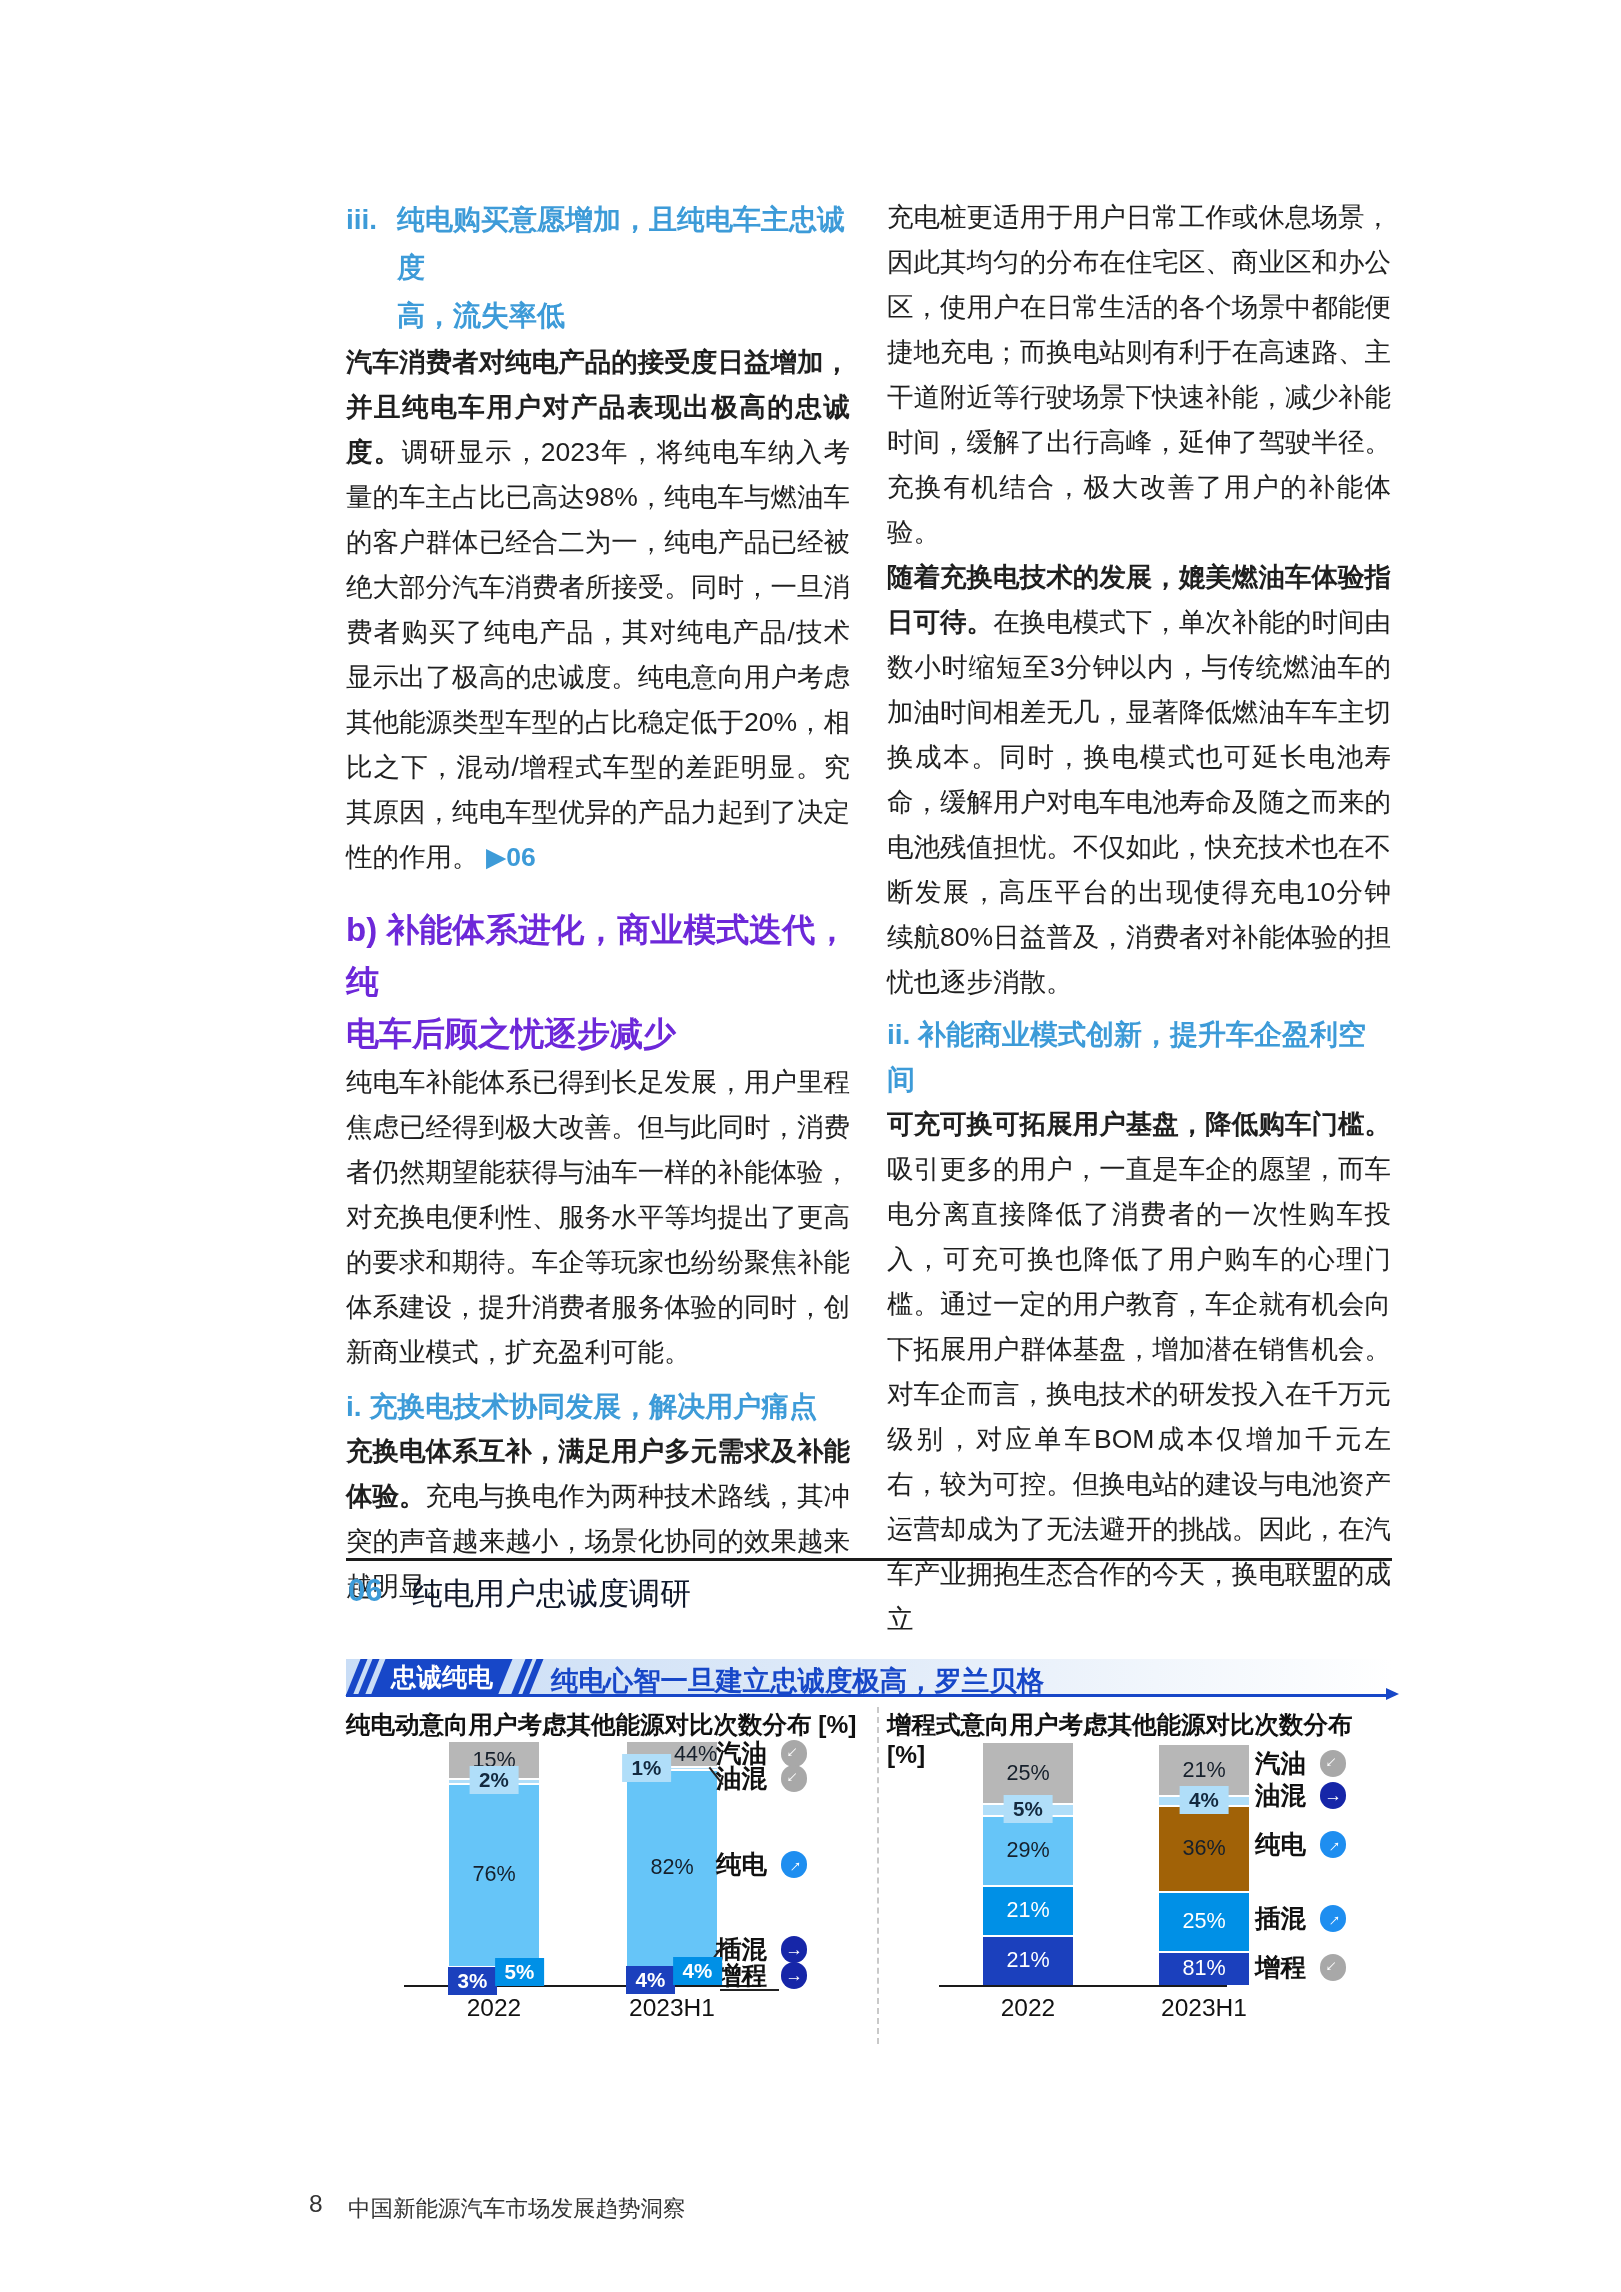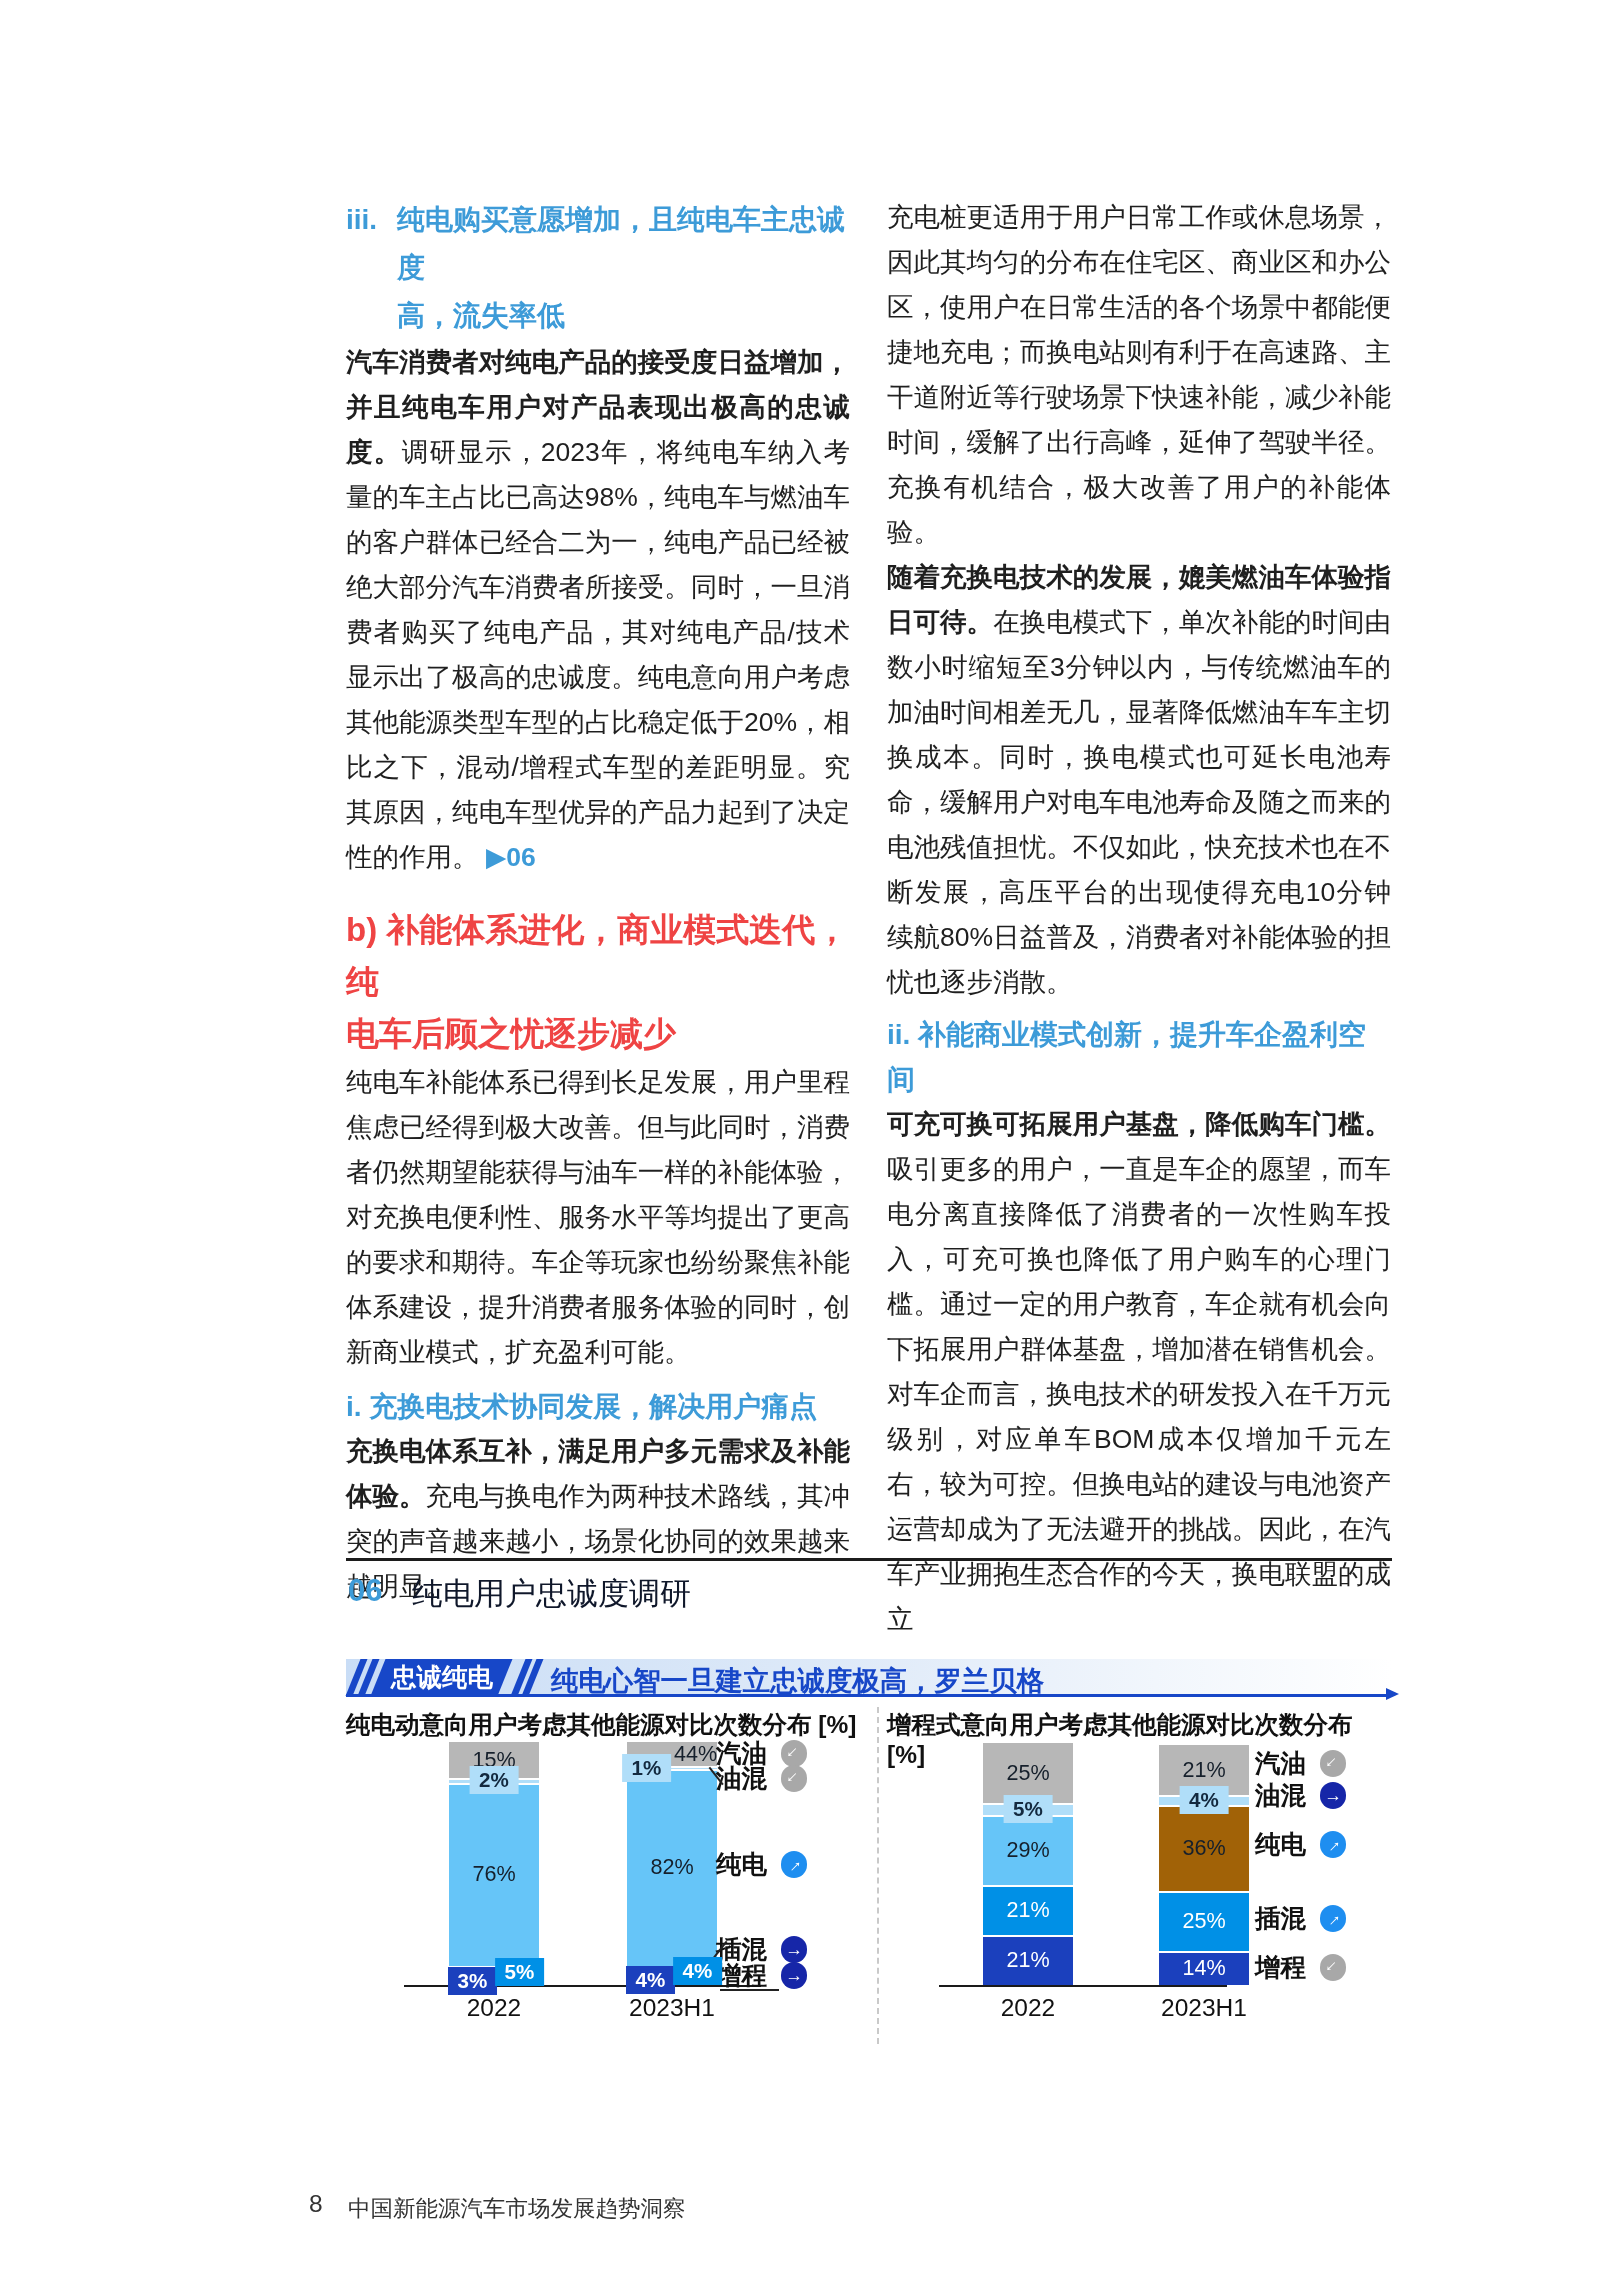--- a/index.html
+++ b/index.html
@@ -5,21 +5,21 @@
   html,body{margin:0;padding:0;background:#ffffff;}
   .page{position:relative;width:1621px;height:2293px;background:#fff;overflow:hidden;
         font-family:"Liberation Sans","DejaVu Sans",sans-serif;color:#1f1f1f;}
 
   
   .col{position:absolute;width:504px;font-size:26.5px;line-height:45px;text-align:justify;}
   .col p{margin:0;}
   .lead{font-weight:bold;}
   .h-iii{display:flex;font-size:28px;line-height:48px;font-weight:bold;color:#3d9bd8;text-align:left;}
   .h-iii .num{width:51px;flex:none;}
-  .h-b{font-size:33px;line-height:52px;font-weight:bold;color:#ef4444;text-align:left;margin-top:23.5px;}
+  .h-b{font-size:33px;line-height:52px;font-weight:bold;color:#6d28d9;text-align:left;margin-top:23.5px;}
   .h-sub{font-size:28px;line-height:45px;font-weight:bold;color:#3d9bd8;text-align:left;}
   .fig-ref{color:#3d9bd8;font-weight:bold;}
   .mt30{margin-top:29px;} .mt22{margin-top:9.8px;} .mt12{margin-top:11.8px;}
   .mt28{margin-top:27.4px;} .mt16{margin-top:7px;} .mt24{margin-top:23.5px;}
 
   
   .fig-rule{position:absolute;left:346px;top:1558px;width:1046px;height:2.9px;background:#1c1c1c;}
   .fig-num{position:absolute;left:348px;top:1573px;font-size:31px;font-weight:bold;color:#3d9bd8;}
   .fig-title{position:absolute;left:412px;top:1573px;font-size:31px;font-weight:normal;color:#0f172a;}
 
@@ -203,21 +203,21 @@
         </div>
         <div class="seg" style="height: 12px; background: rgb(176, 222, 249);">
           <span class="chip chip-3">5%</span>
         </div>
         <div class="seg" style="height: 60px; background: rgb(183, 183, 183);">
           <span class="lab lab-dark">25%</span>
         </div>
       </div>
     <div class="bar c1">
         <div class="seg" style="height: 34px; background: rgb(27, 64, 189);">
-          <span class="lab lab-light">14%</span>
+          <span class="lab lab-light">81%</span>
         </div>
         <div class="seg" style="height: 60px; background: rgb(0, 144, 230);">
           <span class="lab lab-light">25%</span>
         </div>
         <div class="seg" style="height: 86px; background: #a16207;">
           <span class="lab lab-dark">36%</span>
         </div>
         <div class="seg" style="height: 9.6px; background: rgb(176, 222, 249);">
           <span class="chip chip-3">4%</span>
         </div>

